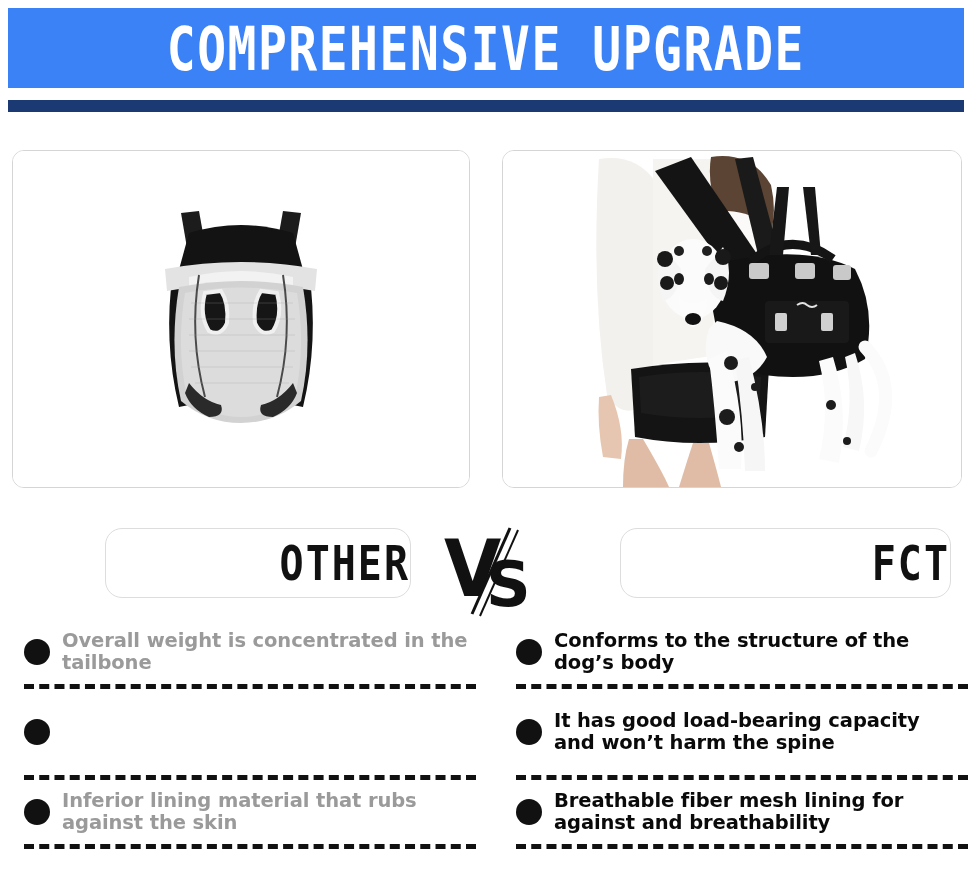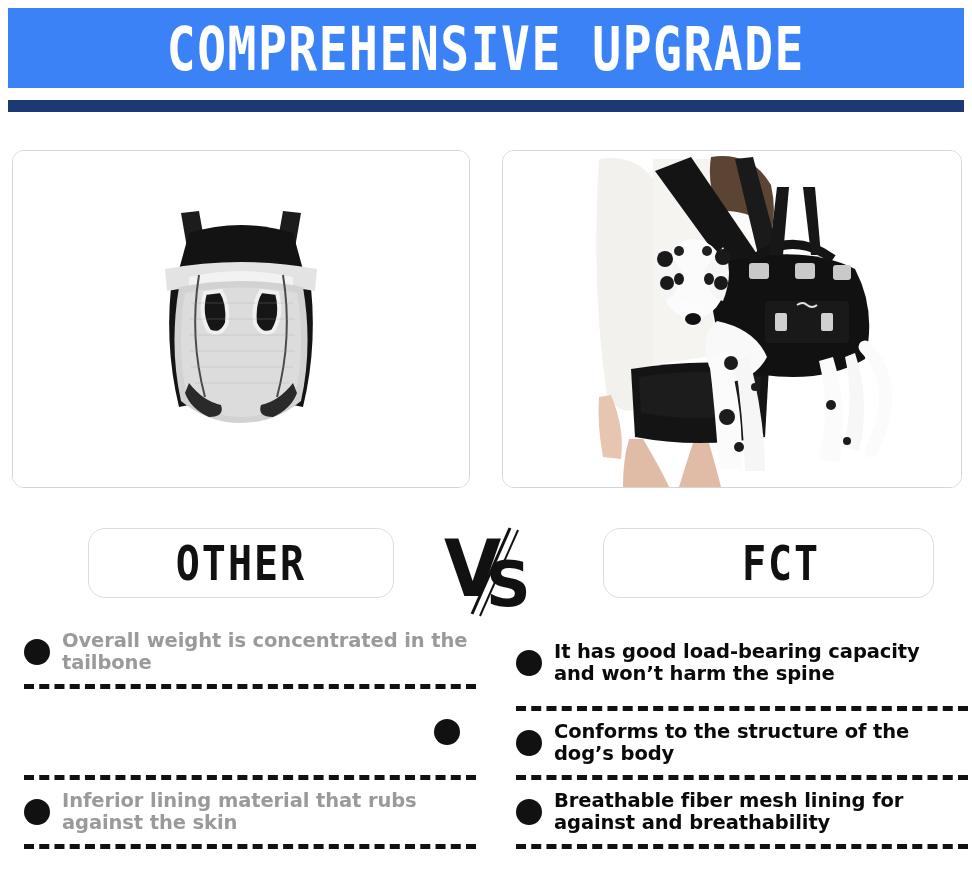--- a/index.html
+++ b/index.html
@@ -78,21 +78,22 @@
   }
   .brand-box {
     position: absolute;
     top: 8px;
     height: 68px;
     background: #ffffff;
     border: 1px solid #dddddd;
     border-radius: 17px;
     display: flex;
     align-items: center;
-    justify-content: center;
+    justify-content: flex-end;
+    margin-left: 17px;
   }
   .brand-box.left  { left: 88px;  width: 304px; }
   .brand-box.right { left: 603px; width: 304px; padding-left: 25px; }
   .brand-label {
     font-family: "DejaVu Sans Mono", monospace;
     font-weight: bold;
     font-size: 40px;
     color: #111111;
     letter-spacing: 2px;
     transform: scaleY(1.18);
@@ -124,21 +125,20 @@
 
   .row {
     position: relative;
     box-sizing: border-box;
   }
   .row-inner {
     display: flex;
     align-items: center;
     min-height: 64px;
     padding-right: 4px;
-    justify-content: flex-end;
   }
   .bullet {
     flex: 0 0 auto;
     width: 26px;
     height: 26px;
     border-radius: 50%;
     background: #111111;
     margin-right: 12px;
   }
   .row-text {
@@ -310,34 +310,34 @@
       <div class="row-inner">
         <span class="bullet"></span>
         <span class="row-text">Inferior lining material that rubs against the skin</span>
       </div>
       <div class="dashline"></div>
     </div>
   </div>
 
   <div class="col col-right">
     <div class="row">
+      <div class="row-inner">
+        <span class="bullet"></span>
+        <span class="row-text">Conforms to the structure of the dog’s body</span>
+      </div>
+      <div class="dashline"></div>
+    </div>
+    <div class="row">
       <div class="row-inner" style="min-height:86px;">
         <span class="bullet"></span>
         <span class="row-text">It has good load-bearing capacity and won’t harm the spine</span>
       </div>
       <div class="dashline"></div>
     </div>
     <div class="row">
       <div class="row-inner">
         <span class="bullet"></span>
-        <span class="row-text">Conforms to the structure of the dog’s body</span>
-      </div>
-      <div class="dashline"></div>
-    </div>
-    <div class="row">
-      <div class="row-inner">
-        <span class="bullet"></span>
         <span class="row-text">Breathable fiber mesh lining for against and breathability</span>
       </div>
       <div class="dashline"></div>
     </div>
   </div>
 </div>
 
 </body></html>

